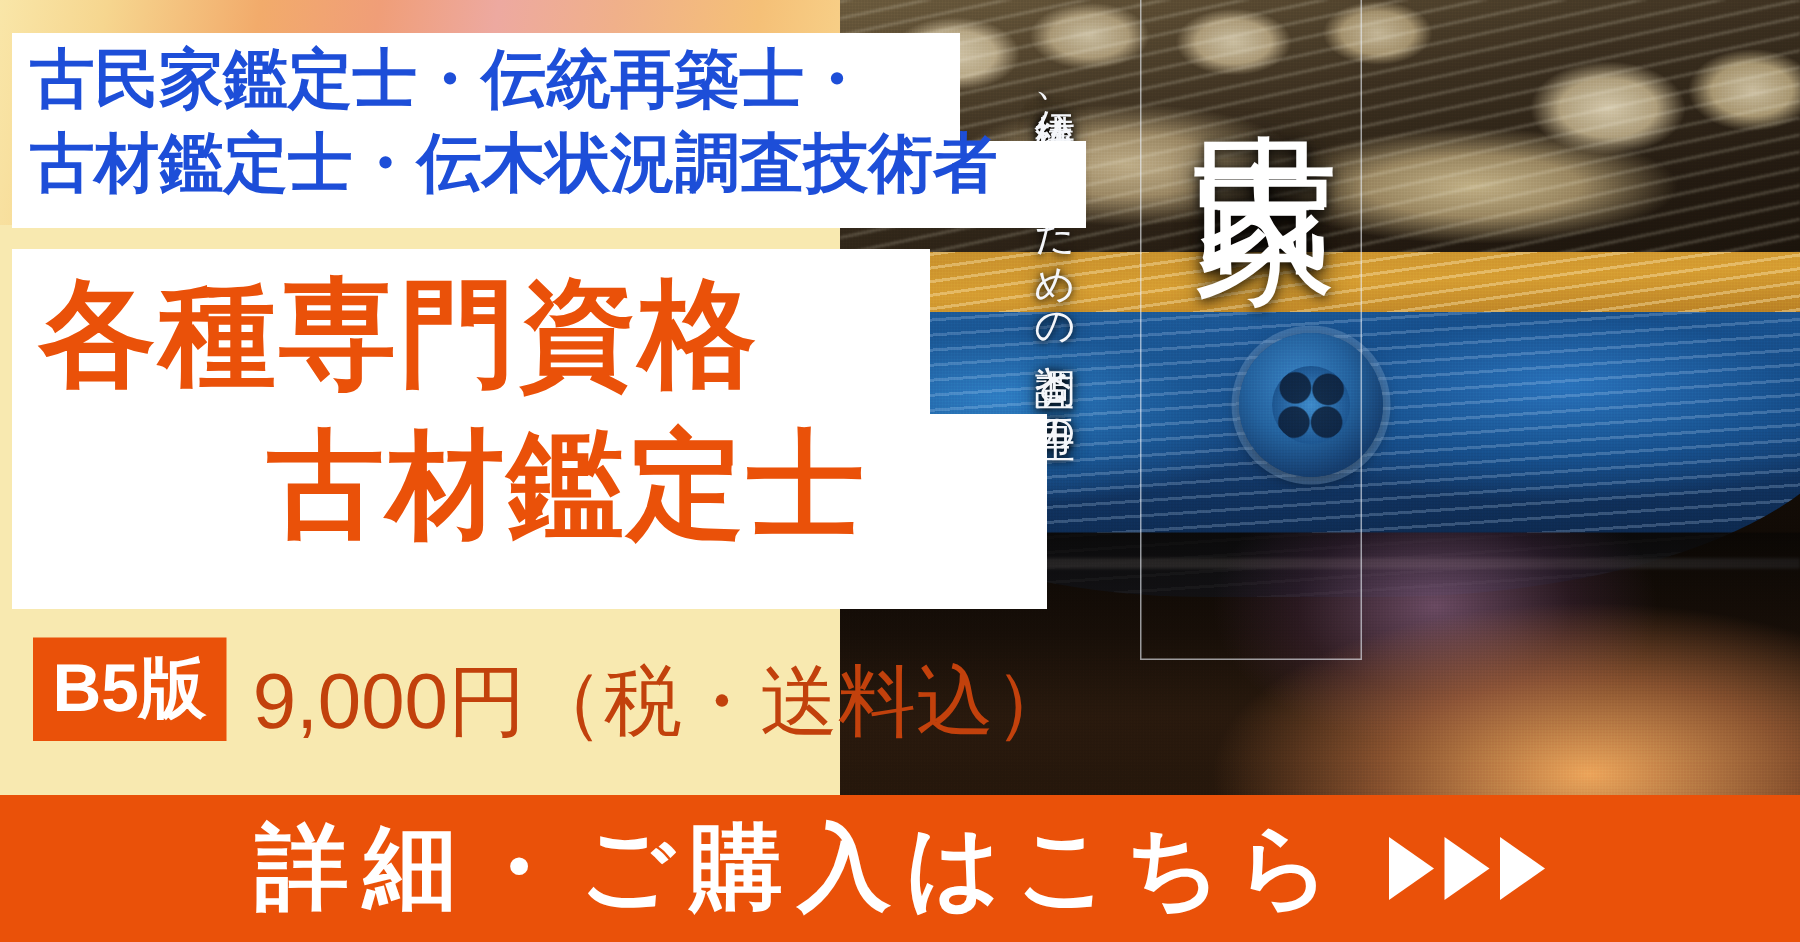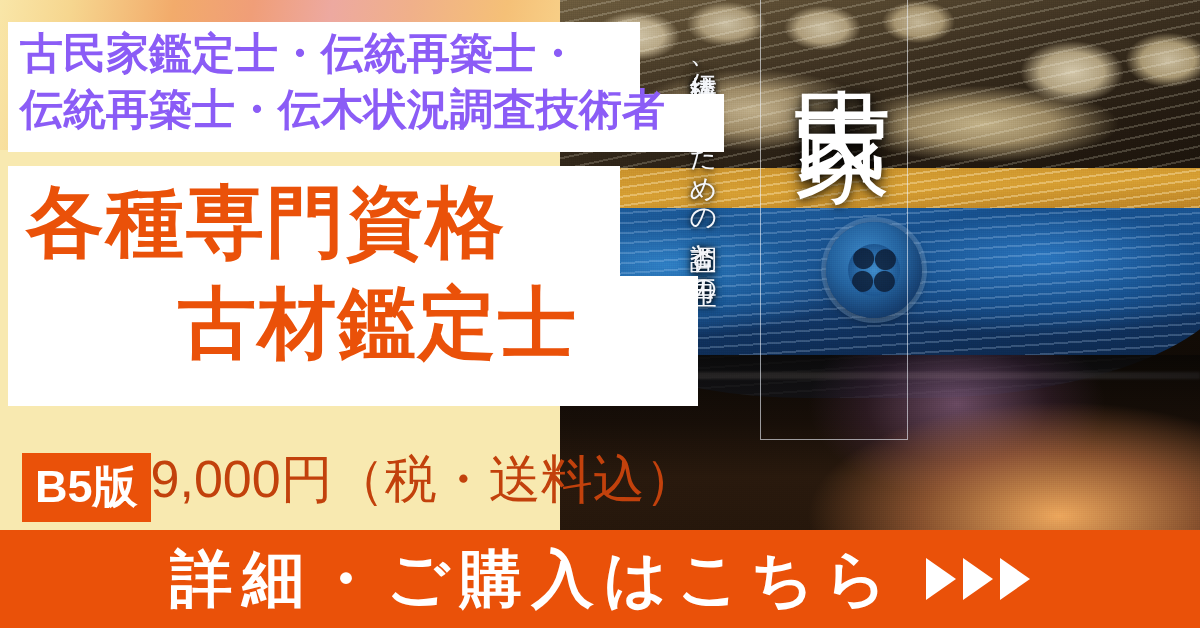--- a/index.html
+++ b/index.html
@@ -180,21 +180,21 @@
   }
 
   
   .panel-top {
     position:absolute; left:8px; top:22px; width:716px; height:130px;
     background:#ffffff;
     clip-path:polygon(0 0, 632px 0, 632px 72px, 716px 72px, 716px 130px, 0 130px);
   }
   .subhead {
     position:absolute; left:20px; top:26px; width:700px;
-    color:#8b5cf6;
+    color:#1d4ed8;
     font-size:43px; line-height:1.30; font-weight:700;
     letter-spacing:0px;
     white-space:nowrap;
   }
   .subhead .ln { display:block; }
 
   
   .panel-main {
     position:absolute; left:8px; top:166px; width:690px; height:240px;
     background:#ffffff;
@@ -206,22 +206,22 @@
     font-weight:700;
     font-size:78px; line-height:1.30;
     letter-spacing:2px;
     white-space:nowrap;
   }
   .headline .l1 { display:block; padding-left:8px; }
   .headline .l2 { display:block; padding-left:160px; }
 
   
   .price-row {
-    position:absolute; left:22px; top:453px;
-    display:flex; align-items:flex-start; 
+    position:absolute; left:22px; top:425px;
+    display:flex; align-items:flex-end; gap:18px;
   }
   .badge {
     background:#ea5109; color:#ffffff;
     font-size:45px; font-weight:700; line-height:1;
     padding:11px 13px 13px 13px;
     letter-spacing:0px;
     white-space:nowrap;
   }
   .price-text {
     color:#c2410c;
@@ -270,21 +270,21 @@
     <div class="bp-grain"></div>
 
     <div class="cover-frame"></div>
     <div class="cover-title">古民家</div>
     <div class="cover-subtitle">伝統構法、古民家活用のための調査と再生の</div>
   </div>
 
   <div class="panel-top"></div>
   <div class="subhead">
     <span class="ln">古民家鑑定士・伝統再築士・</span>
-    <span class="ln">伝統再築士・伝木状況調査技術者</span>
+    <span class="ln">古材鑑定士・伝木状況調査技術者</span>
   </div>
 
   <div class="panel-main"></div>
   <div class="headline">
     <span class="l1">各種専門資格</span>
     <span class="l2">古材鑑定士</span>
   </div>
 
   <div class="price-row">
     <div class="badge">B5版</div>

